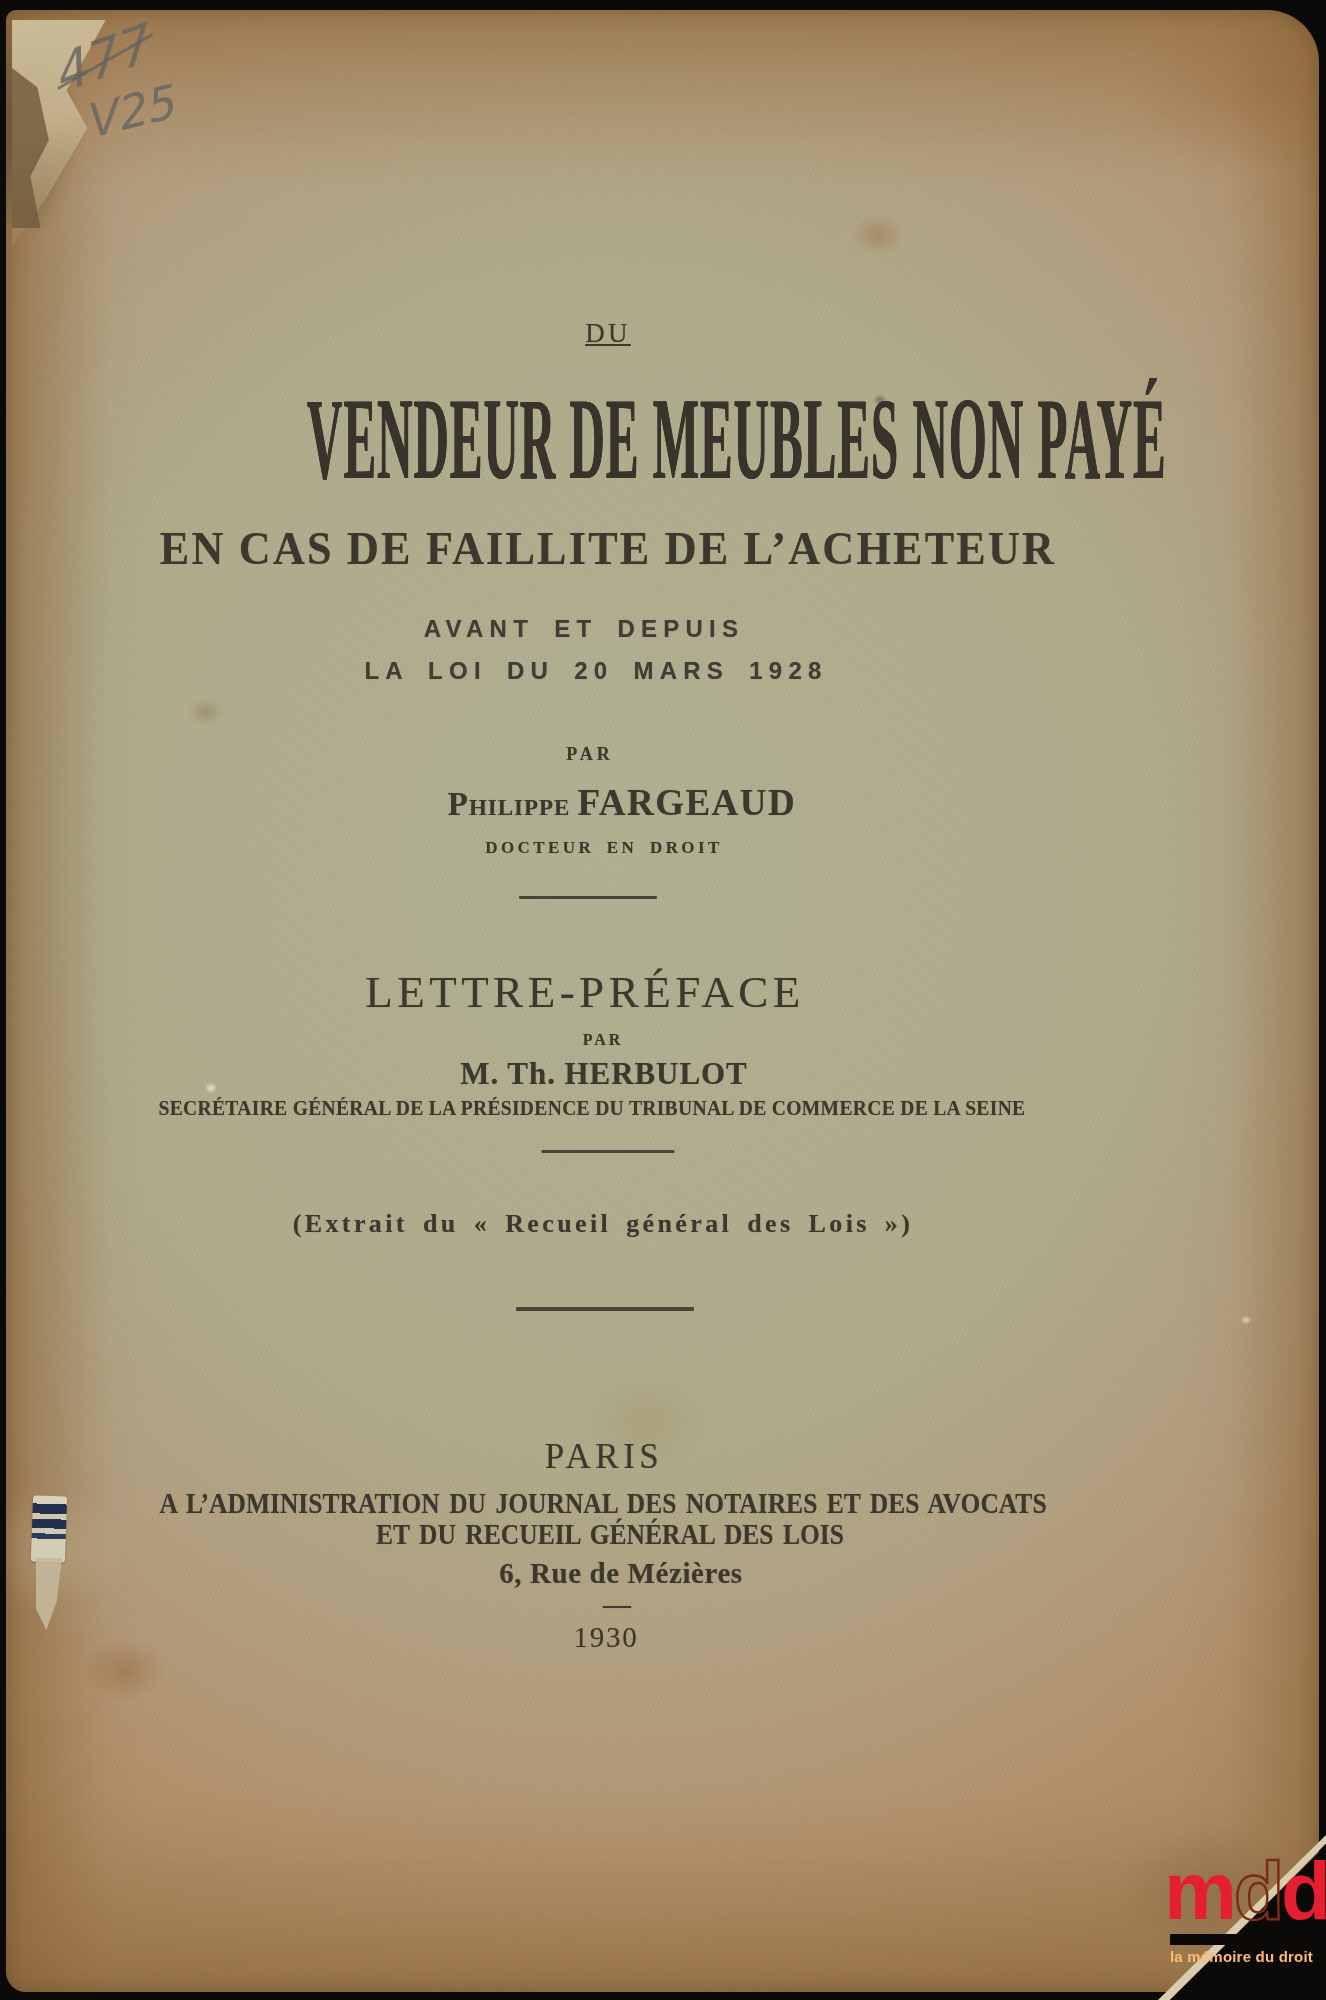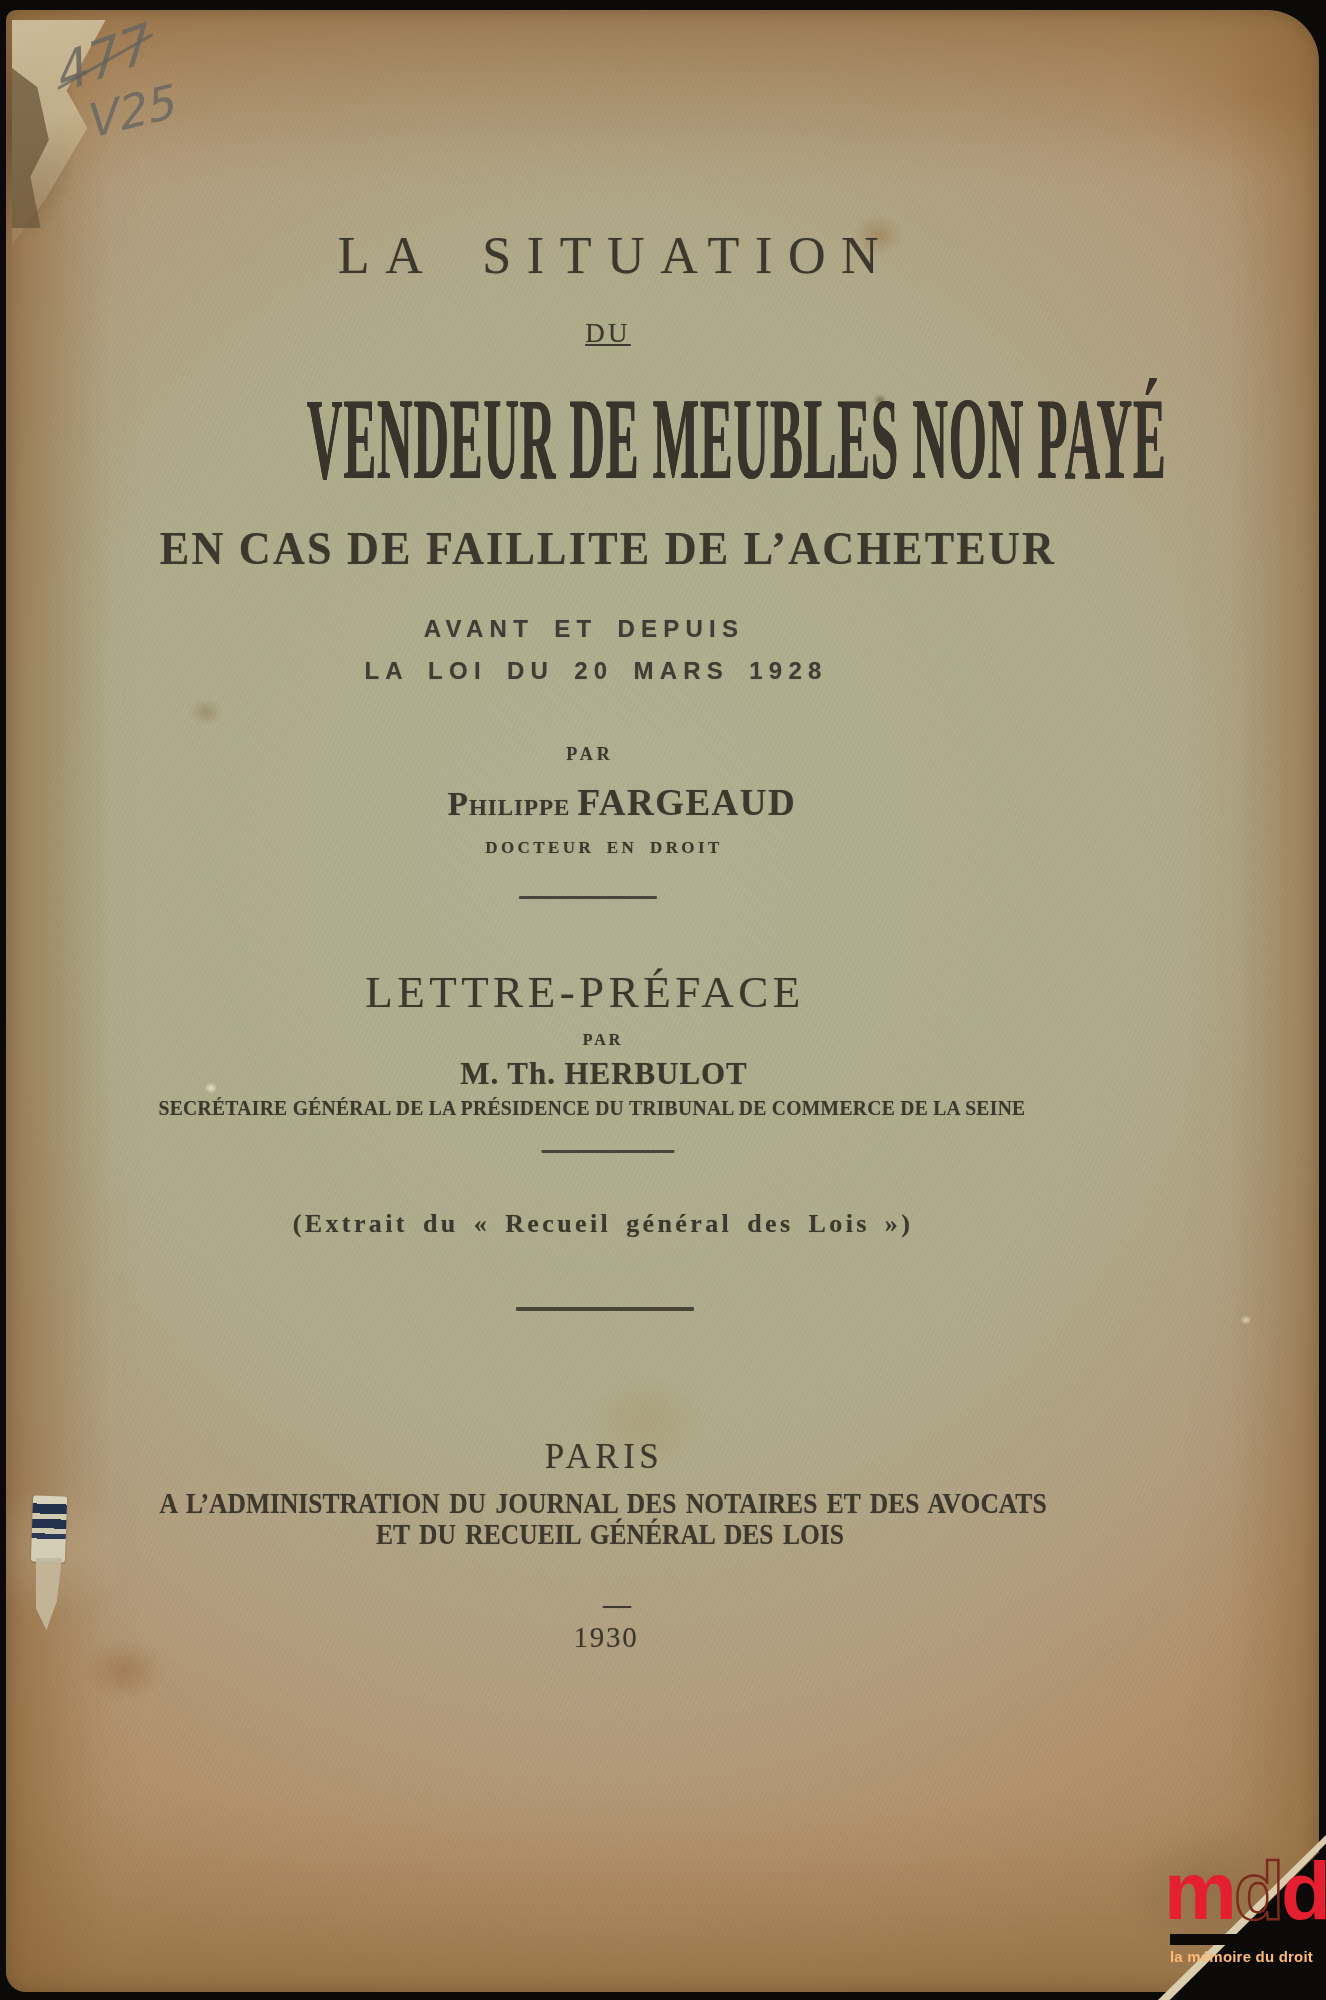--- a/index.html
+++ b/index.html
@@ -111,21 +111,20 @@
 
   <div class="pencil hw1">
     <span>477</span>
     <div class="strike"></div>
   </div>
   <div class="pencil hw2">
     <span>V25</span>
   </div>
 
   <div class="text-layer">
-    <div class="line l-supertitle">LA SITUATION</div>
     <div class="line l-du">DU</div>
     <div class="line l-main">VENDEUR DE MEUBLES NON PAYÉ</div>
     <div class="line l-subtitle">EN CAS DE FAILLITE DE L’ACHETEUR</div>
     <div class="line l-sans l-avant1">AVANT ET DEPUIS</div>
     <div class="line l-sans l-avant2">LA LOI DU 20 MARS 1928</div>
 
     <div class="line l-par1">PAR</div>
     <div class="line l-author"><span class="fn">Philippe</span><span class="ln">FARGEAUD</span></div>
     <div class="line l-docteur">DOCTEUR EN DROIT</div>
 
@@ -138,20 +137,21 @@
 
     <div class="rule rule2"></div>
 
     <div class="line l-extrait">(Extrait du « Recueil général des Lois »)</div>
 
     <div class="rule rule3"></div>
 
     <div class="line l-paris">PARIS</div>
     <div class="line l-admin">A L’ADMINISTRATION DU JOURNAL DES NOTAIRES ET DES AVOCATS</div>
     <div class="line l-recueil">ET DU RECUEIL GÉNÉRAL DES LOIS</div>
+    <div class="line l-rue">6, Rue de Mézières</div>
     <div class="line l-dash">—</div>
     <div class="line l-year">1930</div>
   </div>
 
   <div class="fold-light"></div>
   <div class="dogear"></div>
 
   <div class="mdd">
     <div class="mdd-letters"><span>m</span><span class="mdd-d-outline">d</span><span>d</span></div>
     <div class="mdd-bar"></div>

